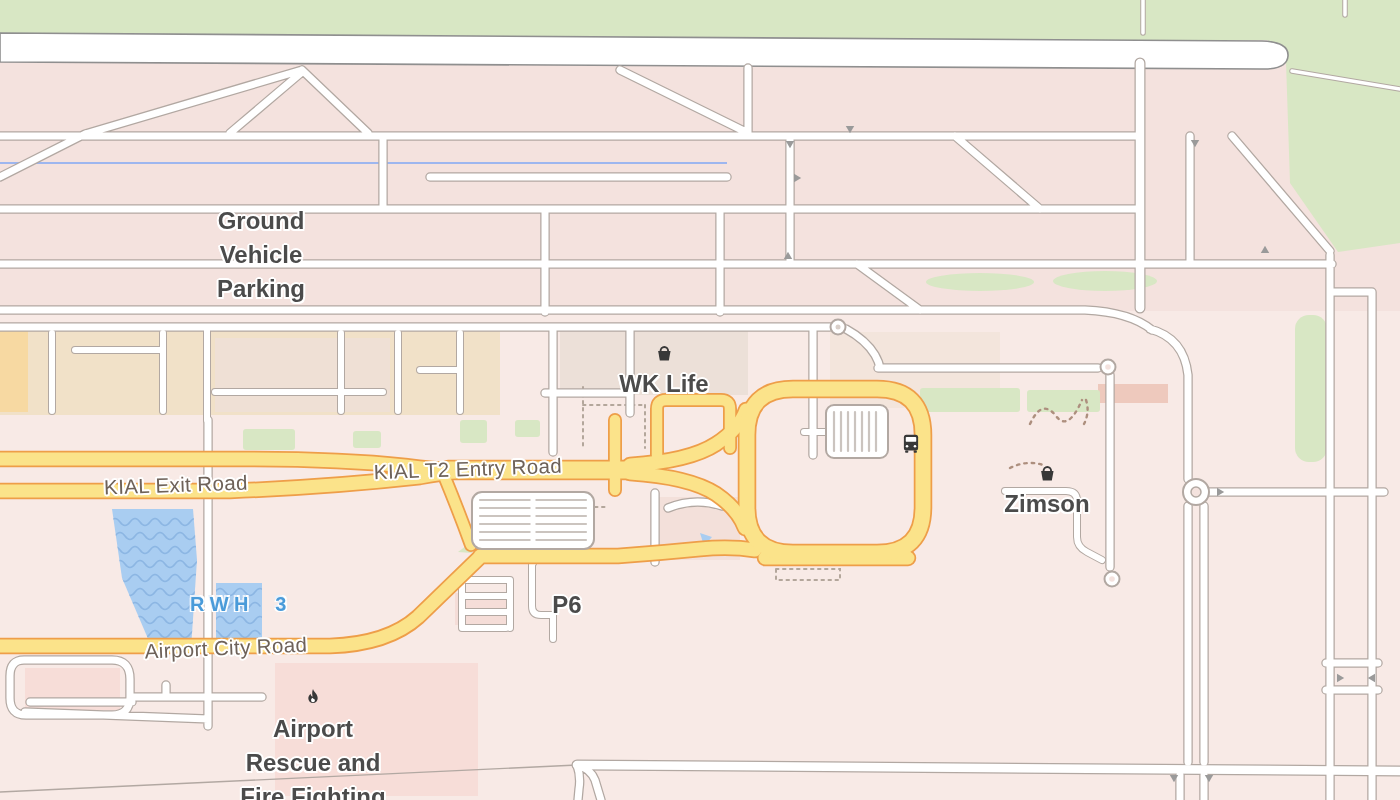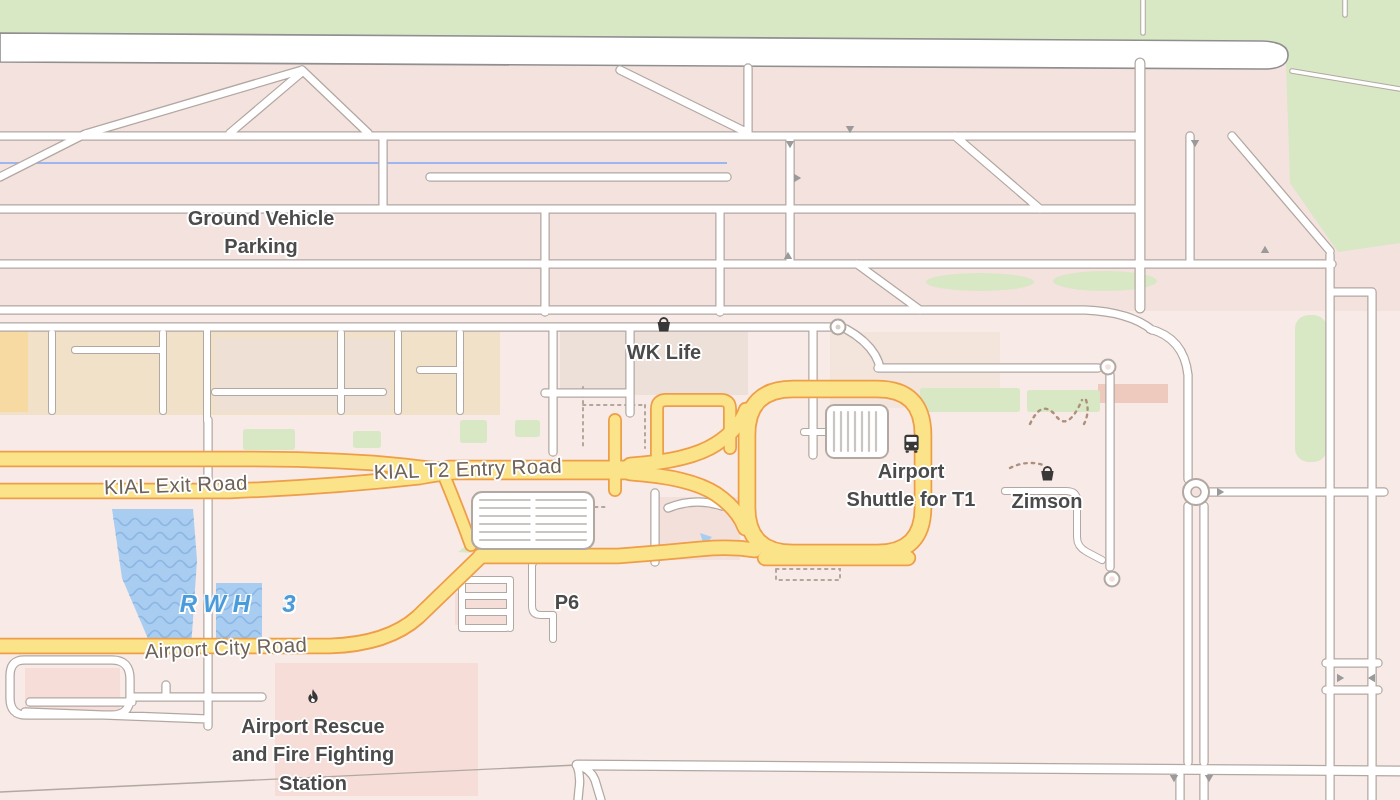--- a/index.html
+++ b/index.html
@@ -23,28 +23,28 @@
   .trl{stroke:#ad8f7e;fill:none;stroke-width:2.4;stroke-dasharray:2.5 5;stroke-linecap:round;}
   .stripe{stroke:#cbc4bf;fill:none;stroke-width:2.2;stroke-linecap:round;}
 
   
   .halo{
     text-shadow:-1.5px -1.5px 0 #fff,1.5px -1.5px 0 #fff,-1.5px 1.5px 0 #fff,1.5px 1.5px 0 #fff,
                 0 -2px 0 #fff,0 2px 0 #fff,-2px 0 0 #fff,2px 0 0 #fff;
   }
   .poi-group{position:absolute;transform:translateX(-50%);display:flex;flex-direction:column;
     align-items:center;z-index:5;cursor:pointer;}
-  .poi-label{color:var(--poi-label,#4b4b4b);font-size:20px;font-weight:600;line-height:1.42;
+  .poi-label{color:var(--poi-label,#4b4b4b);font-size:24px;font-weight:600;line-height:1.42;
     text-align:center;white-space:normal;}
   .ic{display:block;height:24px;margin-bottom:2px;}
   .road-label{position:absolute;transform:translate(-50%,-50%) rotate(var(--rot,0deg));
     color:var(--road-label,#6e6259);font-size:20.5px;font-weight:400;letter-spacing:.4px;
     white-space:nowrap;z-index:4;}
-  .water-label{position:absolute;transform:translate(-50%,-50%);font-style:italic;
-    color:var(--water-label,#4a9bd9);font-size:24px;font-weight:600;letter-spacing:.28em;
+  .water-label{position:absolute;transform:translate(-50%,-50%);
+    color:var(--water-label,#4a9bd9);font-size:20px;font-weight:600;letter-spacing:.28em;
     word-spacing:.5em;white-space:nowrap;z-index:4;
     text-shadow:-1.5px -1.5px 0 #e8f1fb,1.5px -1.5px 0 #fff,-1.5px 1.5px 0 #fff,1.5px 1.5px 0 #fff;}
 </style>
 </head>
 <body>
 
 <div id="viewport">
 
   <svg id="map-svg" viewBox="0 0 1400 800" xmlns="http://www.w3.org/2000/svg">
     <defs>
@@ -207,42 +207,41 @@
       <use href="#arw" transform="translate(1372,678) rotate(-90)"></use>
       <use href="#arw" transform="translate(1174,778) rotate(180)"></use>
       <use href="#arw" transform="translate(1209,778) rotate(180)"></use>
     </g>
   </svg>
 
   <div class="poi-group" style="left:261px;top:204px;">
     <div class="poi-label halo" style="width:175px;">Ground Vehicle Parking</div>
   </div>
 
-  <div class="poi-group" style="left:664px;top:312px;">
+  <div class="poi-group" style="left:664px;top:341px;">
     <span class="ic">
       <svg width="22" height="24" viewBox="0 0 22 22">
         <path d="M7.2,9.2 a3.8,4.2 0 0 1 7.6,0" fill="none" stroke="var(--icon-dark,#383838)" stroke-width="1.9"></path>
         <path d="M4.8,9 h12.4 l-1.7,9.6 h-9 z" fill="var(--icon-dark,#383838)"></path>
       </svg>
     </span>
     <div class="poi-label halo">WK Life</div>
   </div>
 
   <div class="poi-group" style="left:911px;top:431px;">
     <span class="ic">
       <svg width="23" height="25" viewBox="0 0 22 22">
         <rect x="4.2" y="2.6" width="13.6" height="15" rx="2.4" fill="var(--icon-dark,#383838)"></rect>
         <rect x="6" y="4.8" width="10" height="4.6" rx="0.8" fill="#ffffff"></rect>
         <circle cx="7.2" cy="13.6" r="1.25" fill="#ffffff"></circle>
         <circle cx="14.8" cy="13.6" r="1.25" fill="#ffffff"></circle>
         <rect x="5.4" y="17.6" width="3" height="2.2" rx="0.6" fill="var(--icon-dark,#383838)"></rect>
         <rect x="13.6" y="17.6" width="3" height="2.2" rx="0.6" fill="var(--icon-dark,#383838)"></rect>
       </svg>
     </span>
-    <div class="poi-label halo" style="width:132px;">Airport Shuttle for T1</div>
   </div>
 
   <div class="poi-group" style="left:1047px;top:461px;justify-content:flex-end;">
     <span class="ic">
       <svg width="22" height="24" viewBox="0 0 22 22">
         <path d="M7.2,9.2 a3.8,4.2 0 0 1 7.6,0" fill="none" stroke="var(--icon-dark,#383838)" stroke-width="1.9"></path>
         <path d="M4.8,9 h12.4 l-1.7,9.6 h-9 z" fill="var(--icon-dark,#383838)"></path>
       </svg>
     </span>
     <div class="poi-label halo">Zimson</div>

